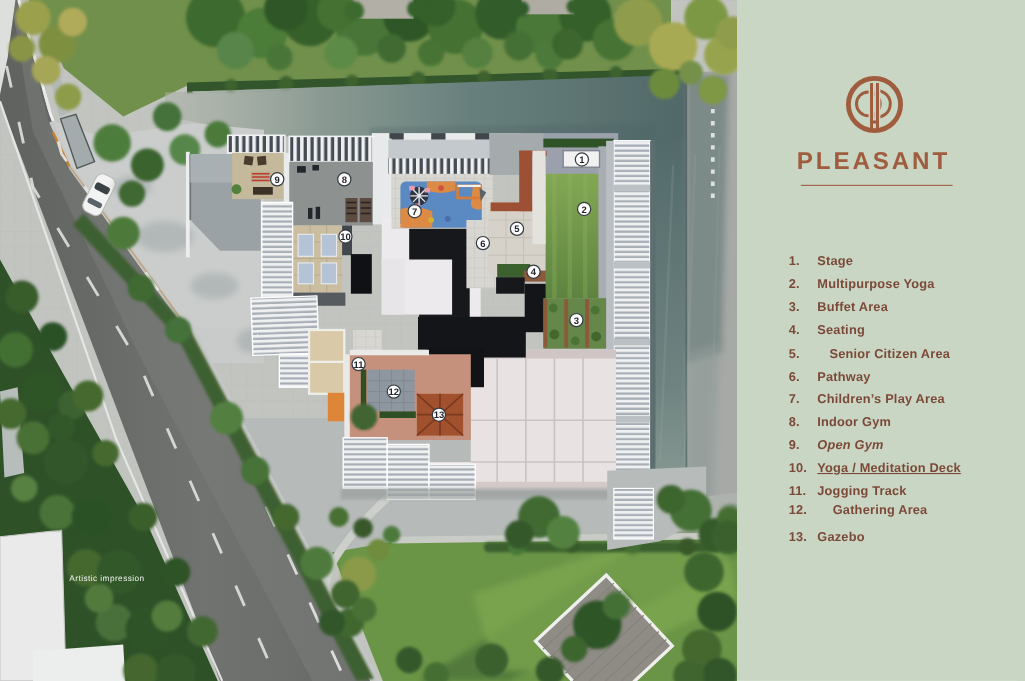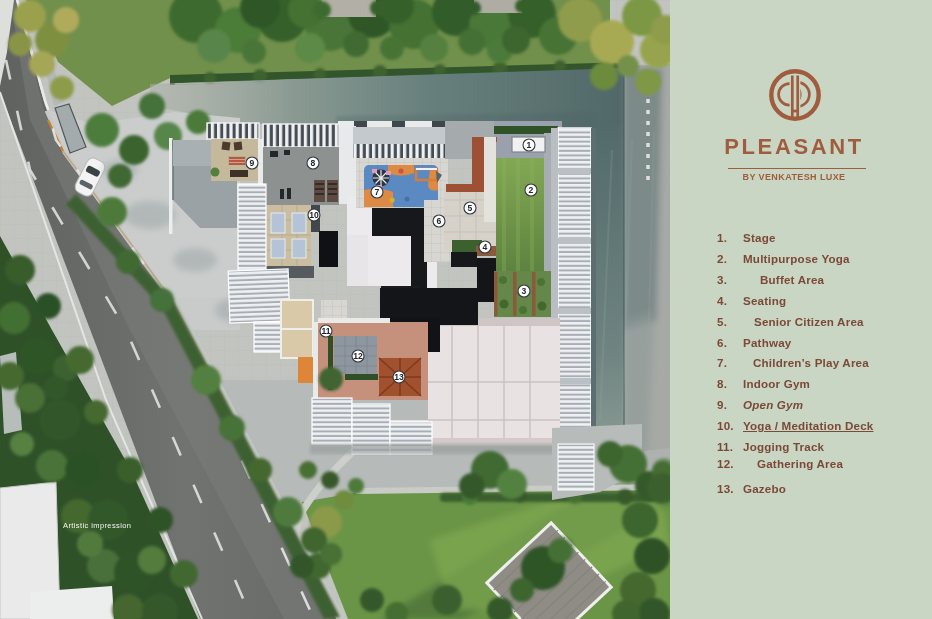--- a/index.html
+++ b/index.html
@@ -642,29 +642,28 @@
       <path d="M24,42 H32" stroke-width="2.7"></path>
       <circle cx="28" cy="26" r="23.7" stroke-width="4.4"></circle>
     </g>
   </svg>
 
   <div style="position:absolute;left:-7px;top:134px;width:262px;text-align:center;color:#a05c3e;font-weight:bold;font-size:22px;letter-spacing:2.6px;">PLEASANT</div>
 
 
   <div style="position:absolute;left:58px;top:168px;width:138px;border-top:1.2px solid #a05c3e;"></div>
 
-  <div style="position:absolute;left:-7px;top:172px;width:262px;text-align:center;color:#a05c3e;font-weight:bold;font-size:9px;letter-spacing:0.4px;">BY VENKATESH LUXE</div>
 
   <div class="lgrow" style="top:231px;left:47px;"><span class="num">1.</span><span style="margin-left:26px;">Stage</span></div>
   <div class="lgrow" style="top:252px;left:47px;"><span class="num">2.</span><span style="margin-left:26px;">Multipurpose Yoga</span></div>
-  <div class="lgrow" style="top:273px;left:47px;"><span class="num">3.</span><span style="margin-left:43px;">Buffet Area</span></div>
+  <div class="lgrow" style="top:273px;left:47px;"><span class="num">3.</span><span style="margin-left:26px;">Buffet Area</span></div>
   <div class="lgrow" style="top:294px;left:47px;"><span class="num">4.</span><span style="margin-left:26px;">Seating</span></div>
   <div class="lgrow" style="top:315px;left:47px;"><span class="num">5.</span><span style="margin-left:37px;">Senior Citizen Area</span></div>
   <div class="lgrow" style="top:336px;left:47px;"><span class="num">6.</span><span style="margin-left:26px;">Pathway</span></div>
-  <div class="lgrow" style="top:356px;left:47px;"><span class="num">7.</span><span style="margin-left:36px;">Children’s Play Area</span></div>
+  <div class="lgrow" style="top:356px;left:47px;"><span class="num">7.</span><span style="margin-left:26px;">Children’s Play Area</span></div>
   <div class="lgrow" style="top:377px;left:47px;"><span class="num">8.</span><span style="margin-left:26px;">Indoor Gym</span></div>
   <div class="lgrow" style="top:398px;left:47px;"><span class="num">9.</span><span style="margin-left:26px;font-style:italic;">Open Gym</span></div>
   <div class="lgrow" style="top:419px;left:47px;text-decoration:underline;"><span class="num">10.</span><span style="margin-left:26px;">Yoga / Meditation Deck</span></div>
   <div class="lgrow" style="top:440px;left:47px;"><span class="num">11.</span><span style="margin-left:26px;">Jogging Track</span></div>
   <div class="lgrow" style="top:457px;left:47px;"><span class="num">12.</span><span style="margin-left:40px;">Gathering Area</span></div>
   <div class="lgrow" style="top:482px;left:47px;"><span class="num">13.</span><span style="margin-left:26px;">Gazebo</span></div>
 </div>
 </div>
 
 </body></html>

